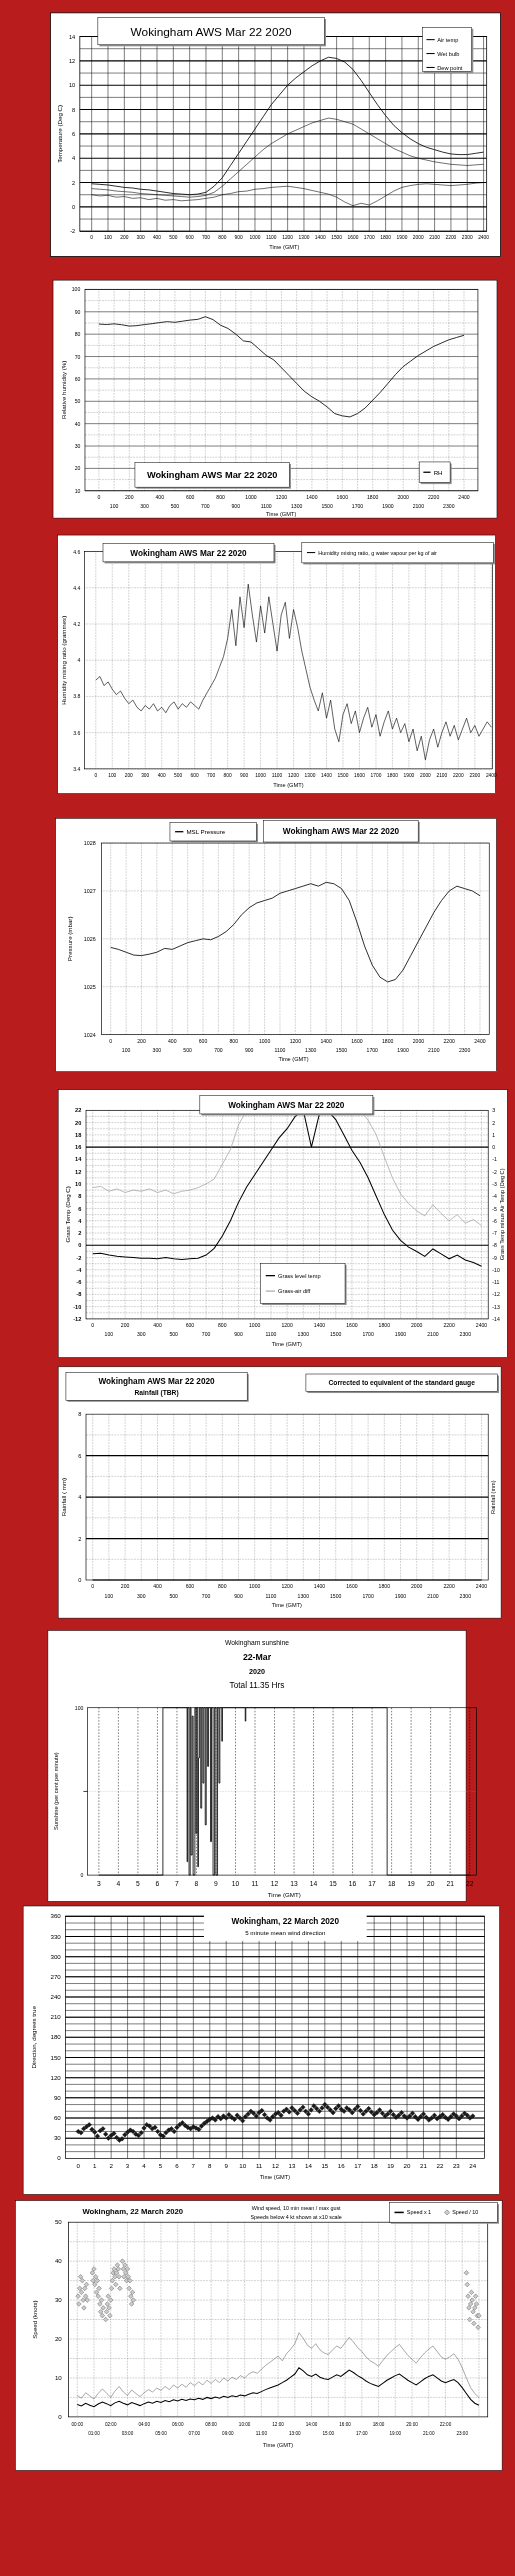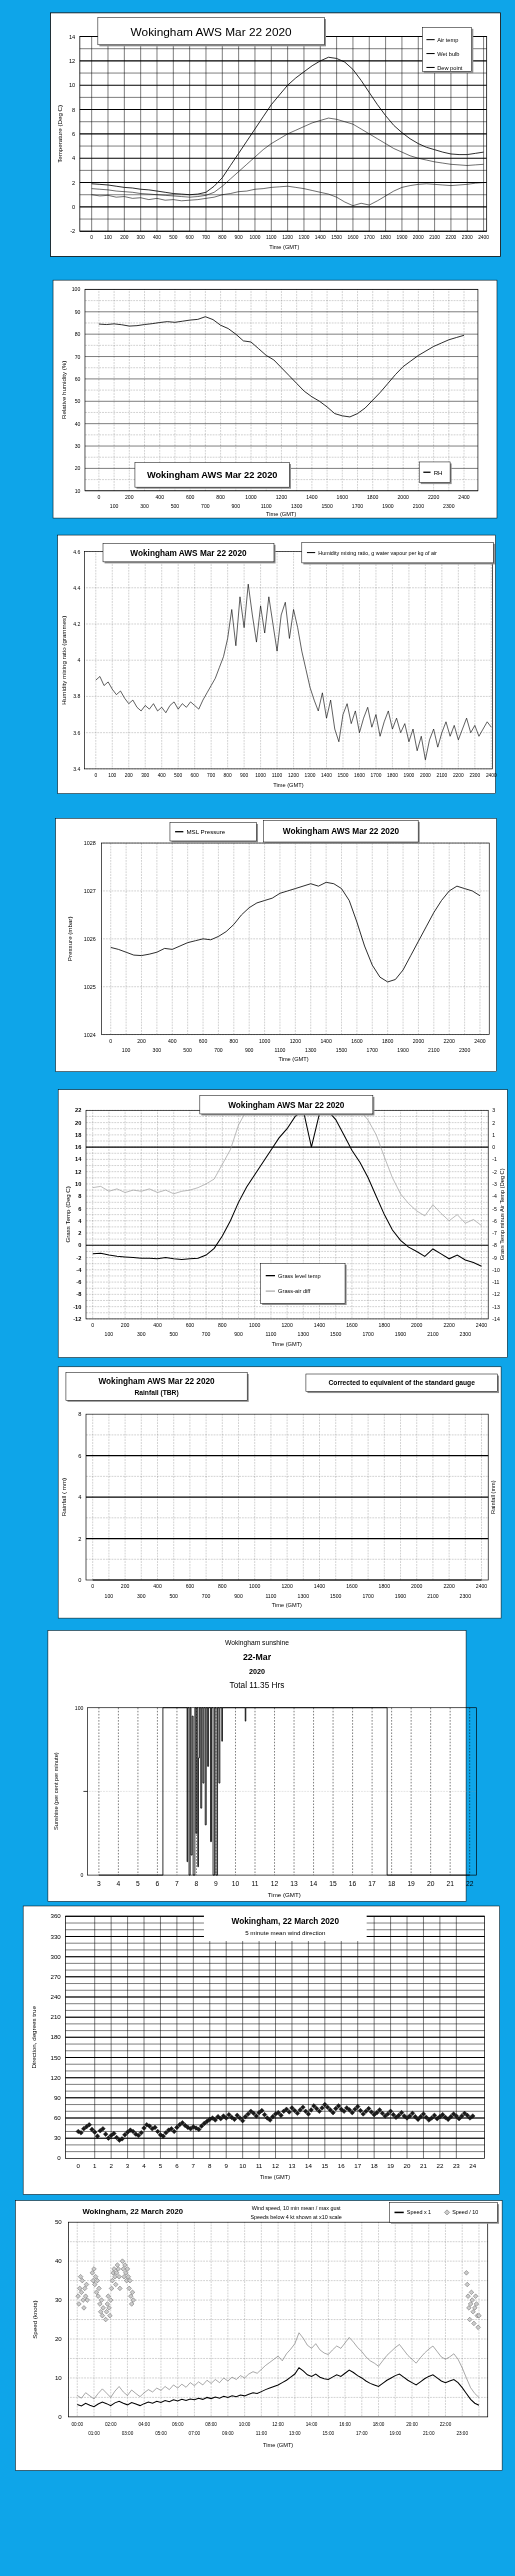--- a/index.html
+++ b/index.html
@@ -1,16 +1,16 @@
 <!DOCTYPE html>
 <html style="font-size:8.2px"><head>
 <meta charset="utf-8">
 <style>
   html,body{margin:0;padding:0;background:#ffffff;}
-  .canvas{position:relative;width:515px;height:2576px;background:#0ea5e9;
+  .canvas{position:relative;width:515px;height:2576px;background:#b91c1c;
           font-family:"Liberation Sans", sans-serif;}
   svg text{font-family:"Liberation Sans", sans-serif;}
 </style>
 </head>
 <body>
 
 <div class="canvas">
   <svg id="chart-svg" width="515" height="2576" viewBox="0 0 1000 5000">
       <rect x="98" y="24" width="874" height="473" fill="#fff" stroke="#000" stroke-width="1.5"></rect>
       <line x1="178" y1="70" x2="178" y2="448" stroke="#000" stroke-width="1"></line>

